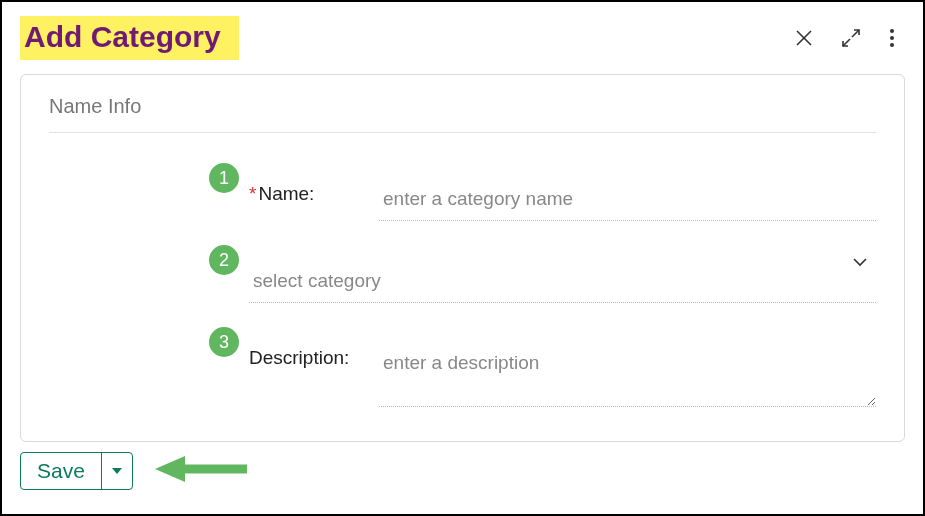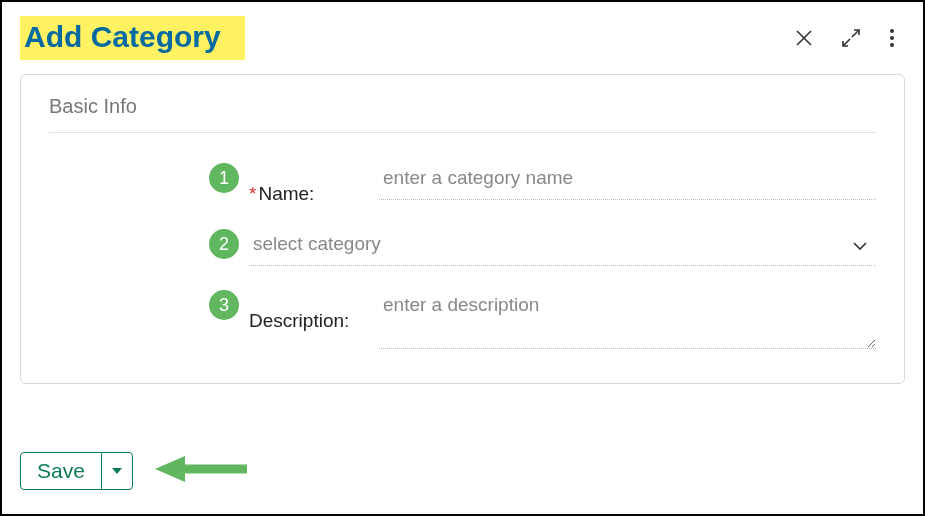--- a/index.html
+++ b/index.html
@@ -13,24 +13,24 @@
       padding: 14px 18px 18px 18px;
     }
     .header {
       display: flex;
       align-items: center;
       justify-content: space-between;
       margin-bottom: 14px;
     }
     .title {
       background: #fef263;
-      padding: 4px 24px 6px 4px;
+      padding: 4px 18px 6px 4px;
       font-size: 30px;
       font-weight: 600;
-      color: #0369a1;
+      color: #701a75;
       display: inline-block;
     }
     .header-icons {
       display: flex;
       align-items: center;
       gap: 28px;
       padding-right: 10px;
     }
     .icon-btn {
       cursor: pointer;
@@ -94,20 +94,21 @@
     .text-input, .select-input, .textarea-input {
       width: 100%;
       border: none;
       border-bottom: 1px dotted #bbb;
       font-size: 19px;
       color: #333;
       padding: 6px 4px 10px 4px;
       font-family: inherit;
       background: transparent;
       outline: none;
+      margin-top: 21px;
     }
     .text-input::placeholder, .textarea-input::placeholder { color: #888; }
     .select-input {
       color: #888;
       cursor: pointer;
       padding-right: 30px;
     }
     .chevron {
       position: absolute;
       right: 8px;
@@ -182,21 +183,21 @@
       <svg width="6" height="20" viewBox="0 0 6 20">
           <circle cx="3" cy="3" r="2" fill="#333"></circle>
           <circle cx="3" cy="10" r="2" fill="#333"></circle>
           <circle cx="3" cy="17" r="2" fill="#333"></circle>
         </svg>
     </span>
   </div>
 </div>
 
 <div class="card">
-  <div class="section-title">Basic Info</div>
+  <div class="section-title">Name Info</div>
 
   <div class="form-row">
     <div class="badge-col">
         <span class="badge">1</span>
       </div>
     <div class="label-col"><span class="req">*</span><span>Name:</span></div>
     <div class="field-col">
       <input type="text" class="text-input" placeholder="enter a category name" style="">
     </div>
   </div>

